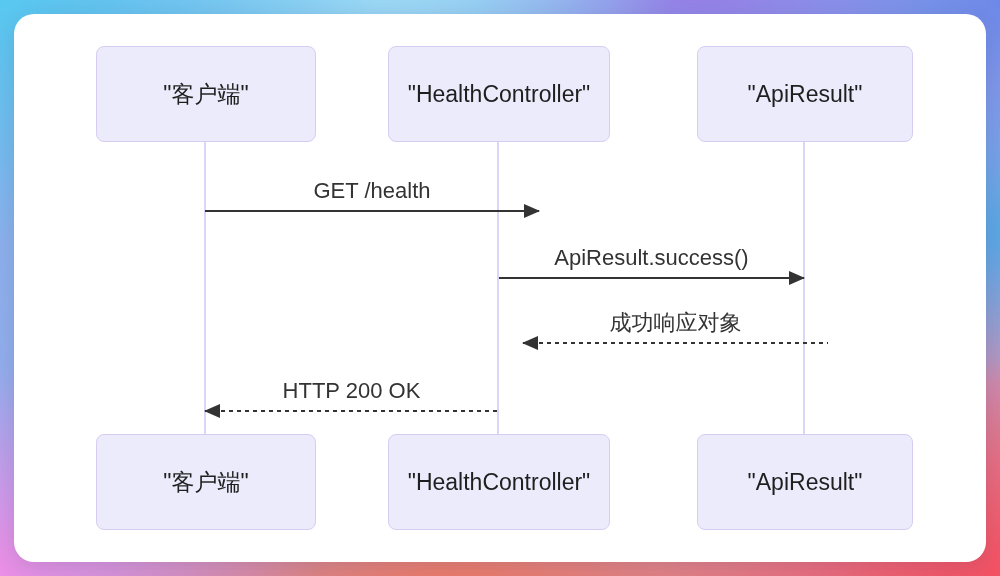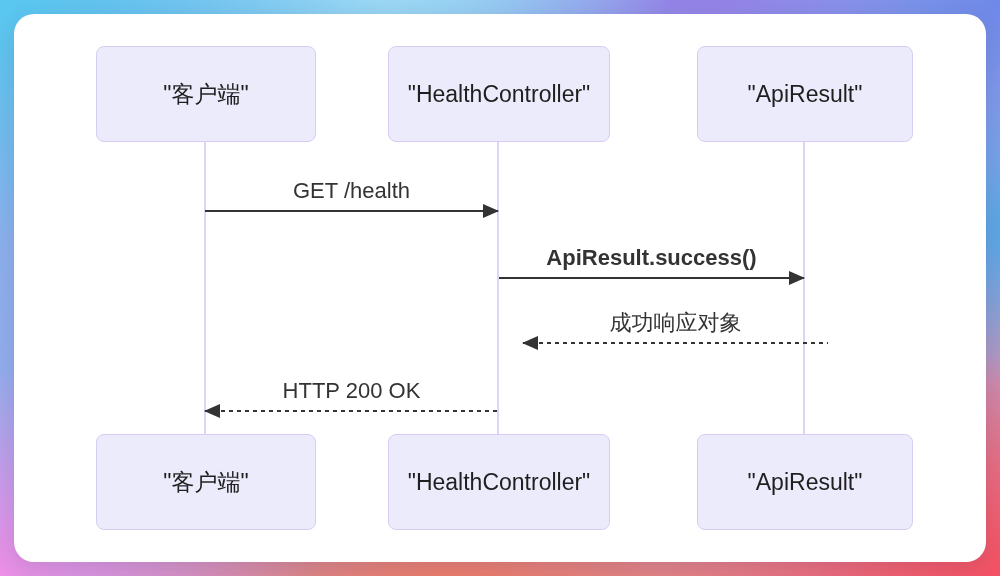--- a/index.html
+++ b/index.html
@@ -93,27 +93,27 @@
 </head>
 <body>
 
 <div class="page">
   <div class="card">
 
     <div class="lifeline" style="left:190px;"></div>
     <div class="lifeline" style="left:483px;"></div>
     <div class="lifeline" style="left:789px;"></div>
 
-    <div class="msg" style="left:191px; top:164px; width:293px;">
+    <div class="msg" style="left:191px; top:164px; width:293px;padding-left:41px;">
       <div class="msg-label">GET /health</div>
       <div class="msg-line solid"></div>
       <div class="arrowhead right"></div>
     </div>
 
-    <div class="msg" style="left:485px; top:231px; width:305px;font-weight:bold;">
+    <div class="msg" style="left:485px; top:231px; width:305px;">
       <div class="msg-label">ApiResult.success()</div>
       <div class="msg-line solid"></div>
       <div class="arrowhead right"></div>
     </div>
 
     <div class="msg" style="left:509px; top:296px; width:305px;">
       <div class="msg-label">成功响应对象</div>
       <div class="msg-line dashed"></div>
       <div class="arrowhead left"></div>
     </div>

